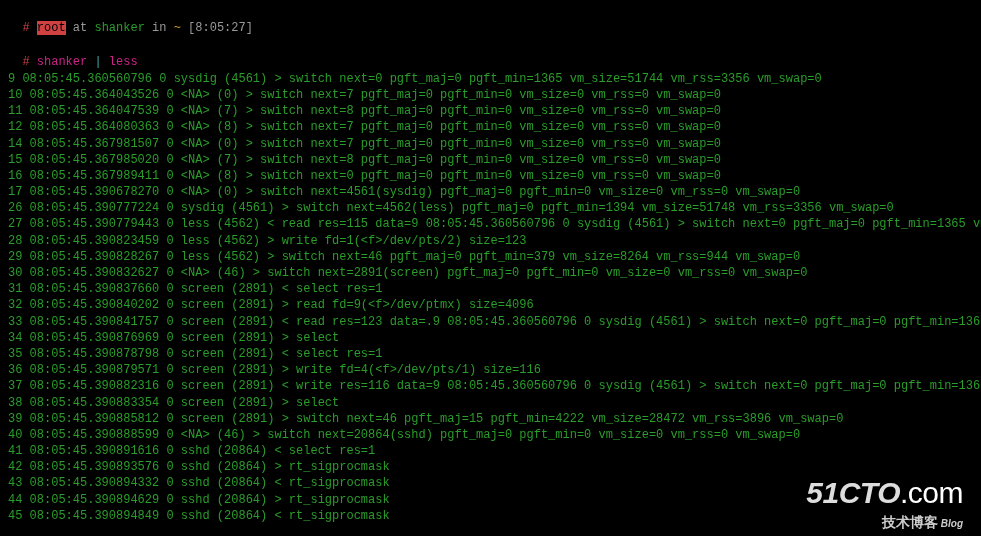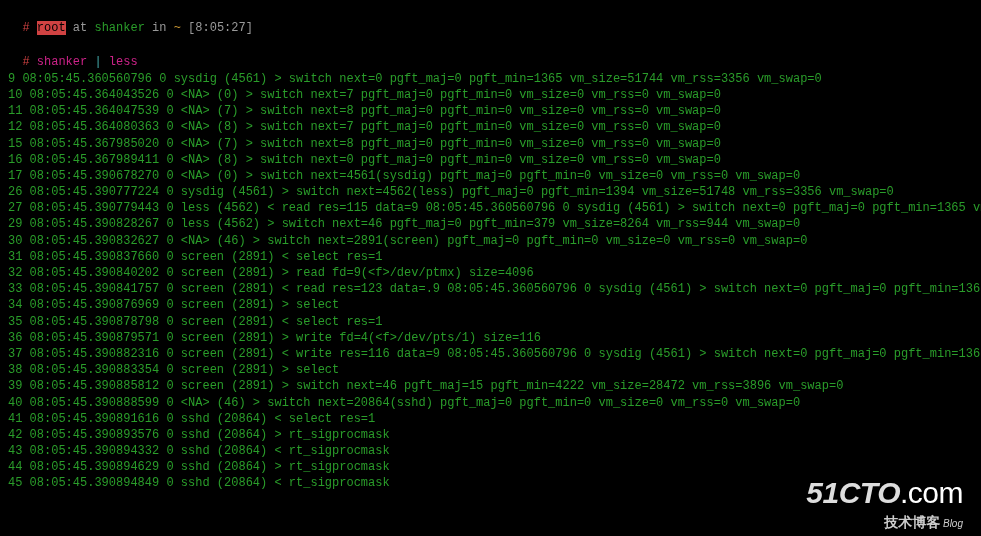--- a/index.html
+++ b/index.html
@@ -76,44 +76,46 @@
       font-style: normal;
     }
     .watermark .sub {
       font-size: 14px;
       font-weight: bold;
       color: #ccc;
     }
     .watermark .sub .blog {
       font-size: 10px;
       font-style: italic;
-      font-weight: normal;
+      font-weight: bold;
     }
   </style>
 </head>
 <body>
 
 <div class="prompt-line">
   <span class="prompt-hash">#</span> <span class="prompt-root">root</span><span class="prompt-at"> at </span><span class="prompt-host">shanker</span><span class="prompt-in"> in </span><span class="prompt-tilde">~</span><span class="prompt-time"> [8:05:27]</span>
 </div>
 
 <div class="prompt-line">
   <span class="prompt-hash">#</span> <span class="cmd-prog">shanker</span><span class="cmd-pipe"> | </span><span class="cmd-prog">less</span>
 </div>
 
 <div id="log-output">
     <div class="log-line">9 08:05:45.360560796 0 sysdig (4561) &gt; switch next=0 pgft_maj=0 pgft_min=1365 vm_size=51744 vm_rss=3356 vm_swap=0</div>
     <div class="log-line">10 08:05:45.364043526 0 &lt;NA&gt; (0) &gt; switch next=7 pgft_maj=0 pgft_min=0 vm_size=0 vm_rss=0 vm_swap=0</div>
     <div class="log-line">11 08:05:45.364047539 0 &lt;NA&gt; (7) &gt; switch next=8 pgft_maj=0 pgft_min=0 vm_size=0 vm_rss=0 vm_swap=0</div>
     <div class="log-line">12 08:05:45.364080363 0 &lt;NA&gt; (8) &gt; switch next=7 pgft_maj=0 pgft_min=0 vm_size=0 vm_rss=0 vm_swap=0</div>
+    <div class="log-line">14 08:05:45.367981507 0 &lt;NA&gt; (0) &gt; switch next=7 pgft_maj=0 pgft_min=0 vm_size=0 vm_rss=0 vm_swap=0</div>
     <div class="log-line">15 08:05:45.367985020 0 &lt;NA&gt; (7) &gt; switch next=8 pgft_maj=0 pgft_min=0 vm_size=0 vm_rss=0 vm_swap=0</div>
     <div class="log-line">16 08:05:45.367989411 0 &lt;NA&gt; (8) &gt; switch next=0 pgft_maj=0 pgft_min=0 vm_size=0 vm_rss=0 vm_swap=0</div>
     <div class="log-line">17 08:05:45.390678270 0 &lt;NA&gt; (0) &gt; switch next=4561(sysdig) pgft_maj=0 pgft_min=0 vm_size=0 vm_rss=0 vm_swap=0</div>
     <div class="log-line">26 08:05:45.390777224 0 sysdig (4561) &gt; switch next=4562(less) pgft_maj=0 pgft_min=1394 vm_size=51748 vm_rss=3356 vm_swap=0</div>
     <div class="log-line">27 08:05:45.390779443 0 less (4562) &lt; read res=115 data=9 08:05:45.360560796 0 sysdig (4561) &gt; switch next=0 pgft_maj=0 pgft_min=1365 vm</div>
+    <div class="log-line">28 08:05:45.390823459 0 less (4562) &gt; write fd=1(&lt;f&gt;/dev/pts/2) size=123</div>
     <div class="log-line">29 08:05:45.390828267 0 less (4562) &gt; switch next=46 pgft_maj=0 pgft_min=379 vm_size=8264 vm_rss=944 vm_swap=0</div>
     <div class="log-line">30 08:05:45.390832627 0 &lt;NA&gt; (46) &gt; switch next=2891(screen) pgft_maj=0 pgft_min=0 vm_size=0 vm_rss=0 vm_swap=0</div>
     <div class="log-line">31 08:05:45.390837660 0 screen (2891) &lt; select res=1</div>
     <div class="log-line">32 08:05:45.390840202 0 screen (2891) &gt; read fd=9(&lt;f&gt;/dev/ptmx) size=4096</div>
     <div class="log-line">33 08:05:45.390841757 0 screen (2891) &lt; read res=123 data=.9 08:05:45.360560796 0 sysdig (4561) &gt; switch next=0 pgft_maj=0 pgft_min=1365 v</div>
     <div class="log-line">34 08:05:45.390876969 0 screen (2891) &gt; select</div>
     <div class="log-line">35 08:05:45.390878798 0 screen (2891) &lt; select res=1</div>
     <div class="log-line">36 08:05:45.390879571 0 screen (2891) &gt; write fd=4(&lt;f&gt;/dev/pts/1) size=116</div>
     <div class="log-line">37 08:05:45.390882316 0 screen (2891) &lt; write res=116 data=9 08:05:45.360560796 0 sysdig (4561) &gt; switch next=0 pgft_maj=0 pgft_min=1365 vm</div>
     <div class="log-line">38 08:05:45.390883354 0 screen (2891) &gt; select</div>

